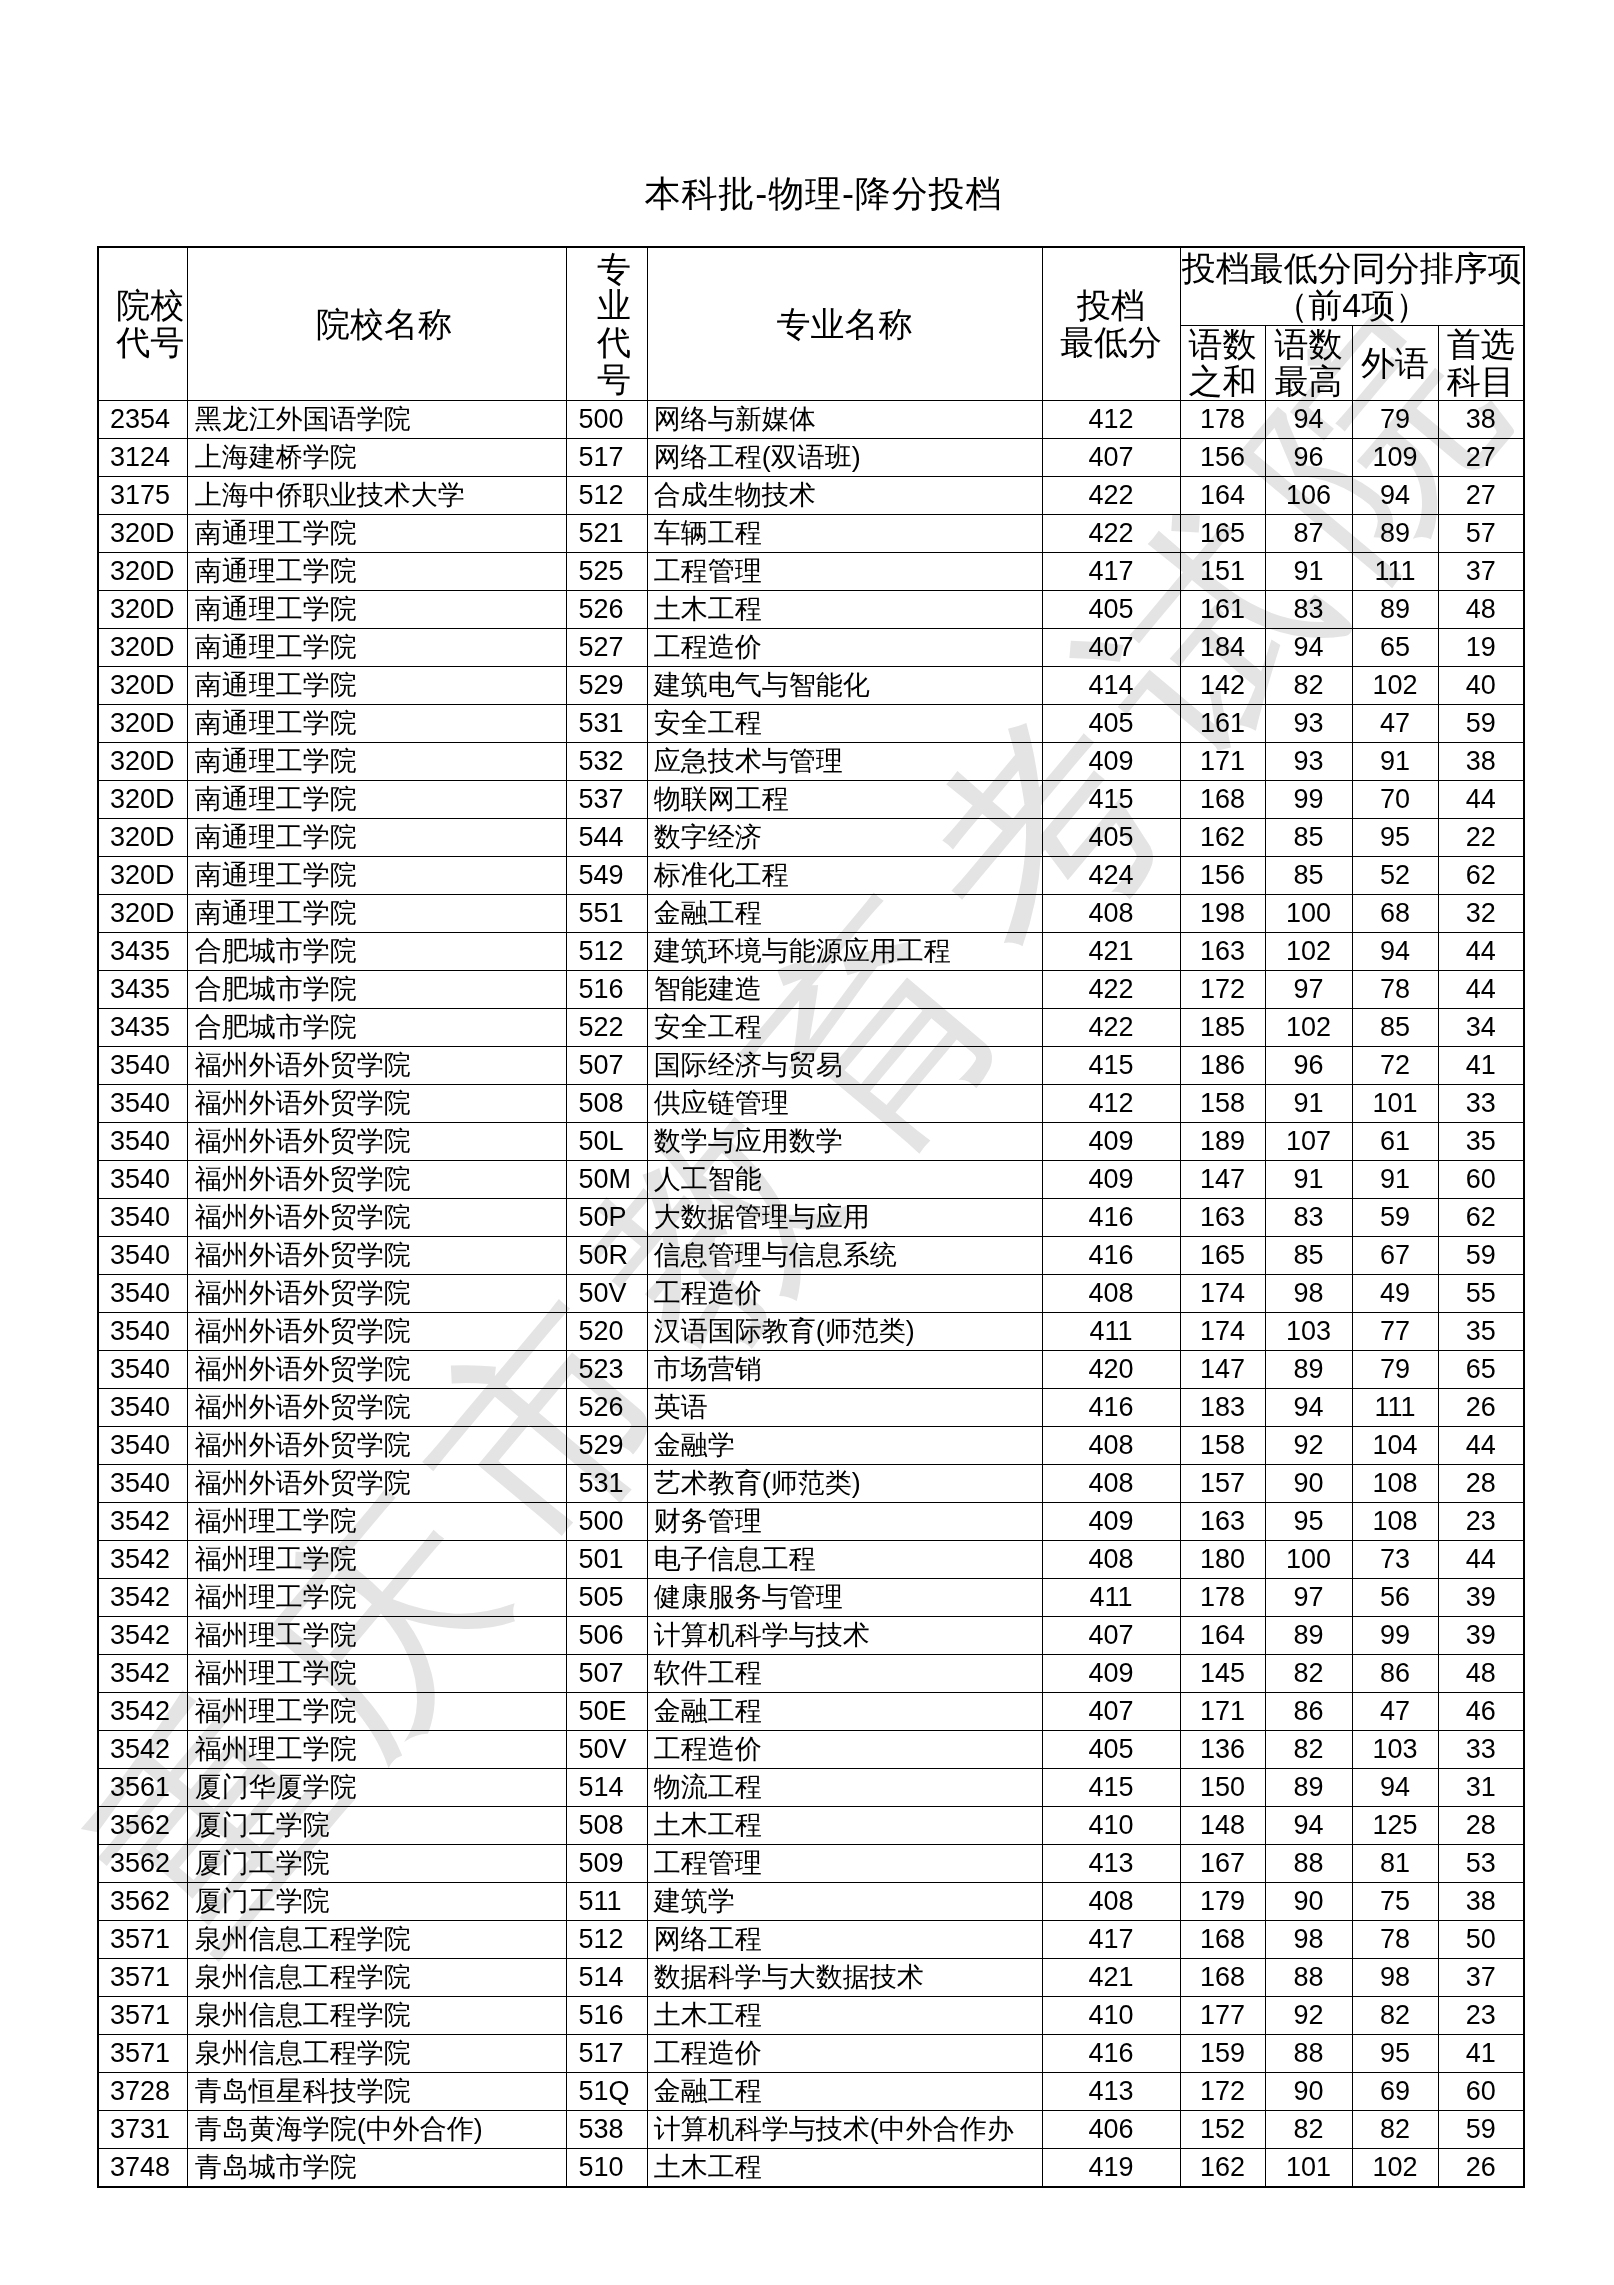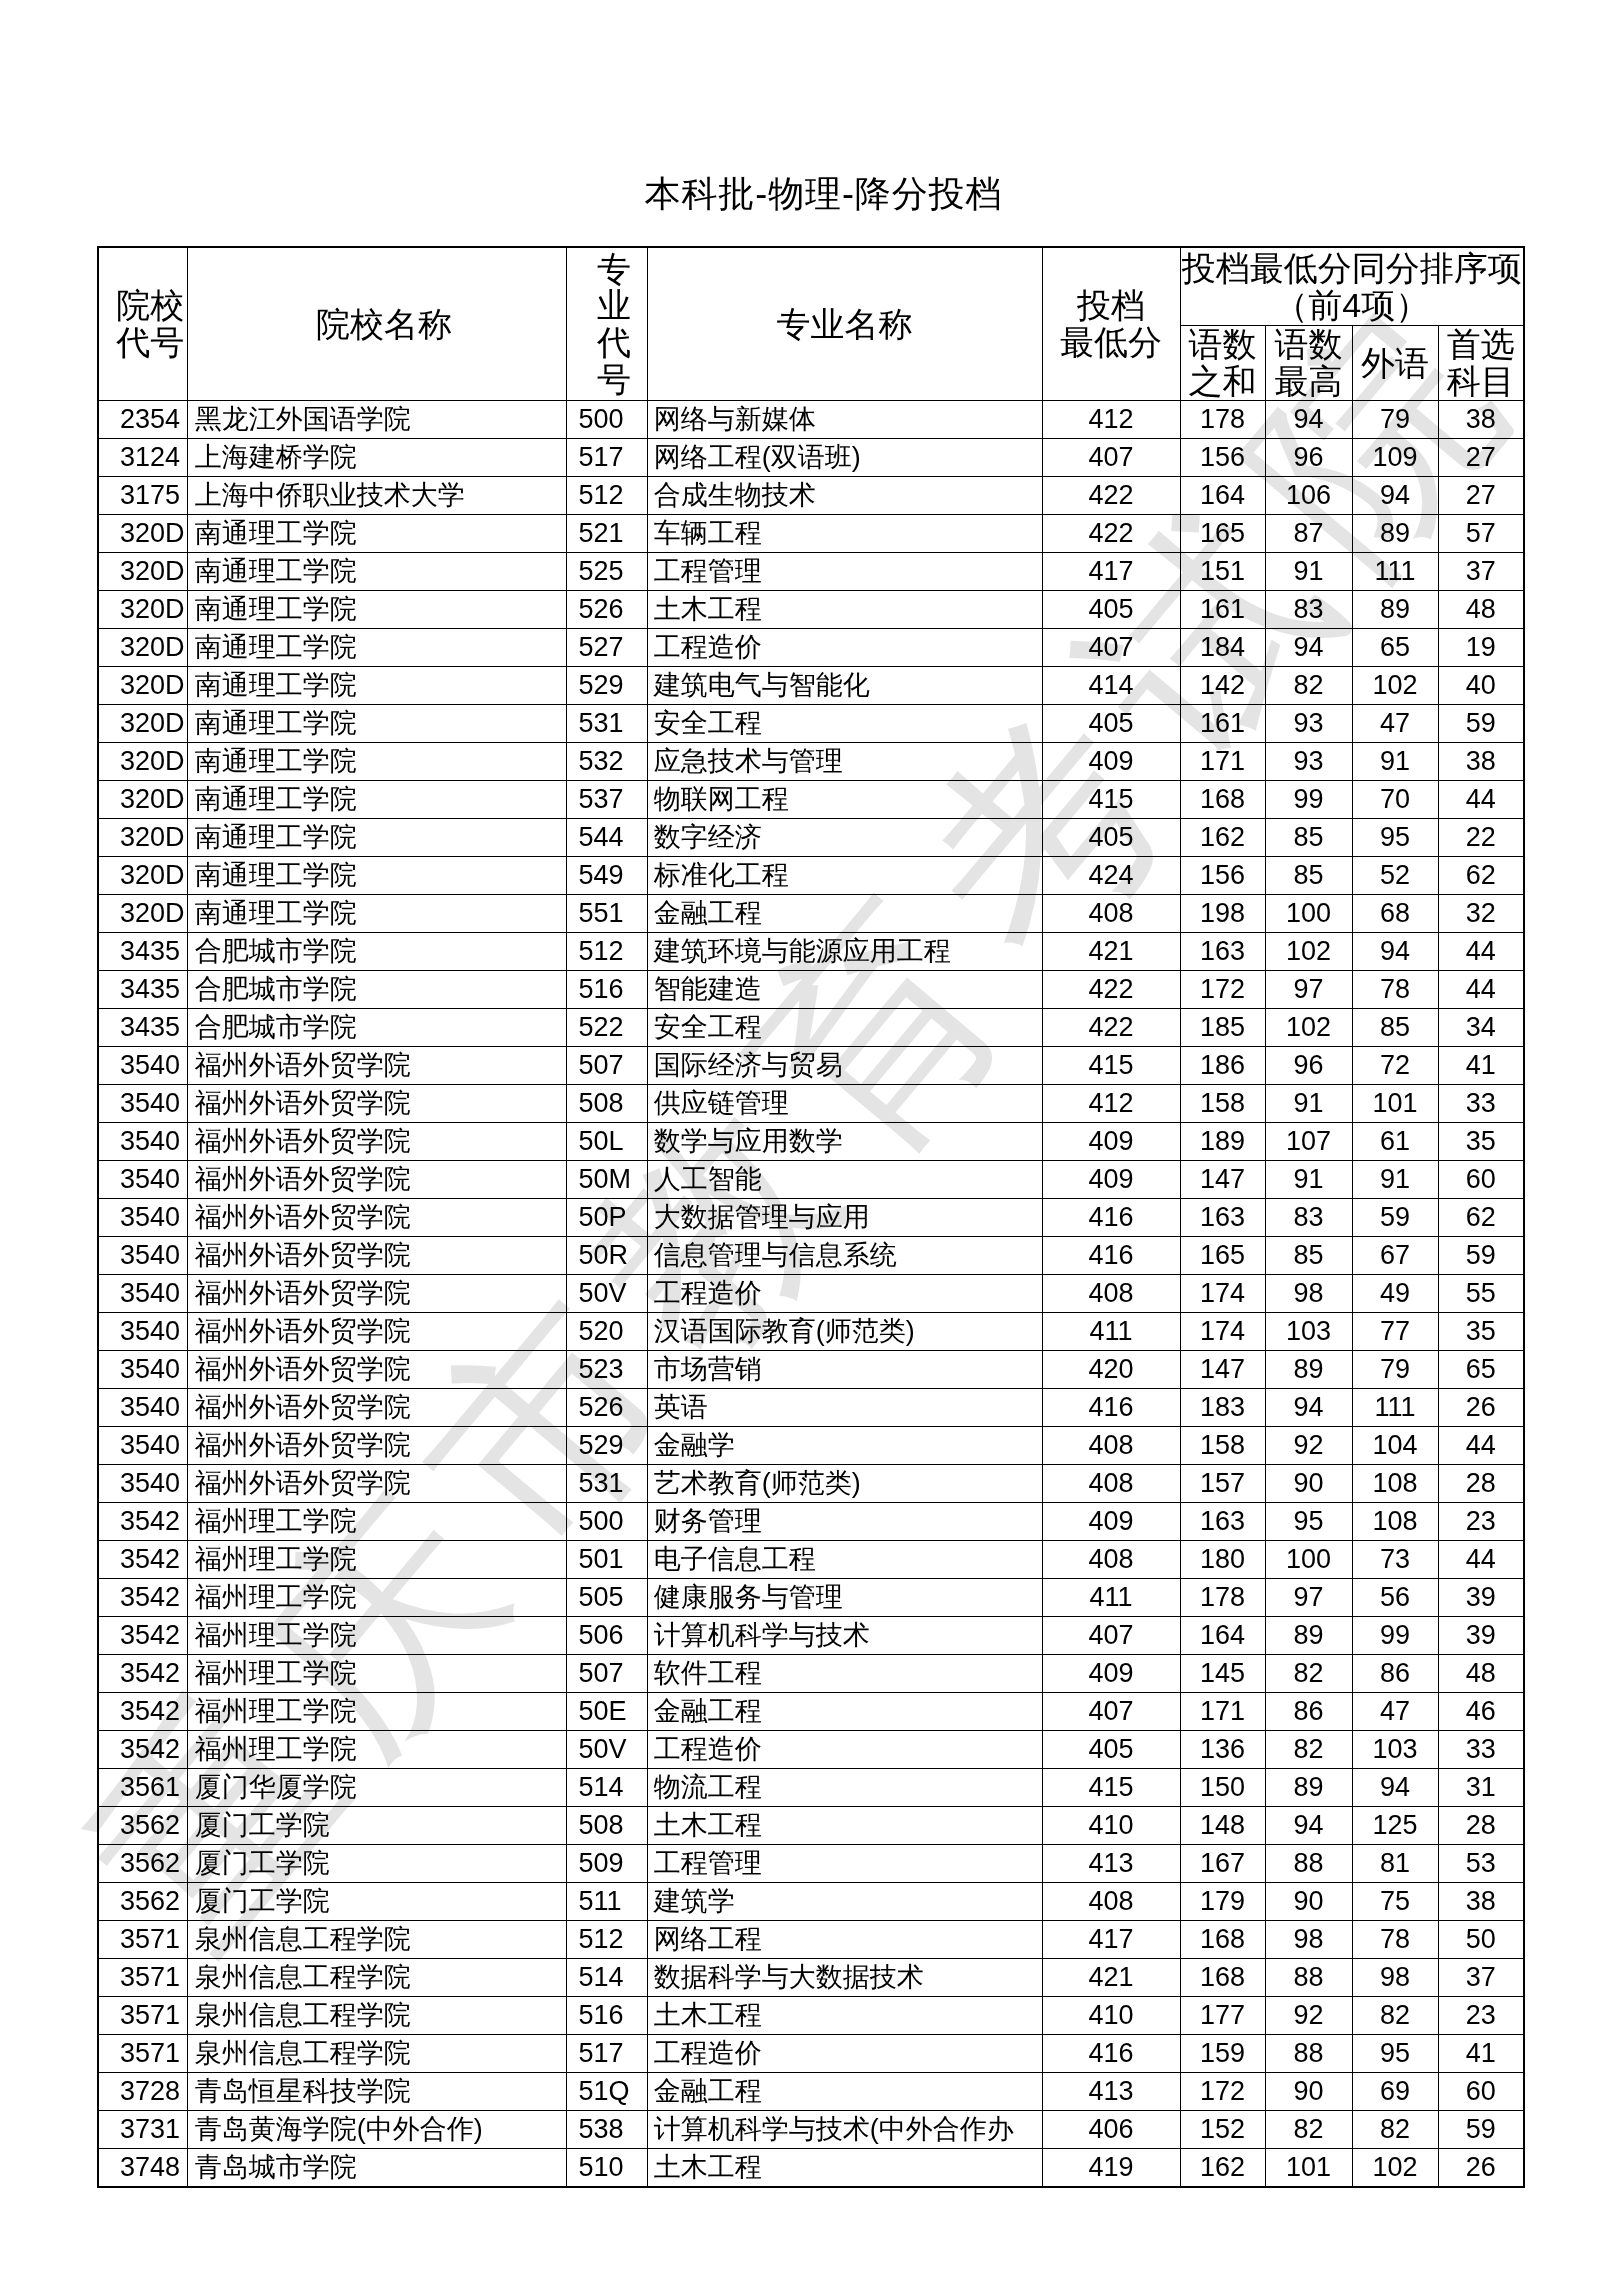--- a/index.html
+++ b/index.html
@@ -55,21 +55,21 @@
     text-align:center;
   }
   .score-table thead tr.h1 th { height:77px; }
   .score-table thead tr.h2 th { height:74px; }
   .score-table th.hleft { text-align:center; padding-left:15px; }
   .score-table td {
     height:37px;
     font-size:27px;
     white-space:nowrap;
   }
-  td.c1 { text-align:left; padding-left:21px; }
+  td.c1 { text-align:left; padding-left:11px; }
   td.c2 { text-align:left; padding-left:7.2px; }
   td.c3 { text-align:left; padding-left:12px; }
   td.c4 { text-align:left; padding-left:6.3px; }
   td.c5, td.c6, td.c7, td.c8, td.c9 { text-align:center; }
 
   .footer {
     position:absolute; top:2140px; left:0; width:100%;
     text-align:center; font-size:27px; z-index:1;
   }
 </style>

